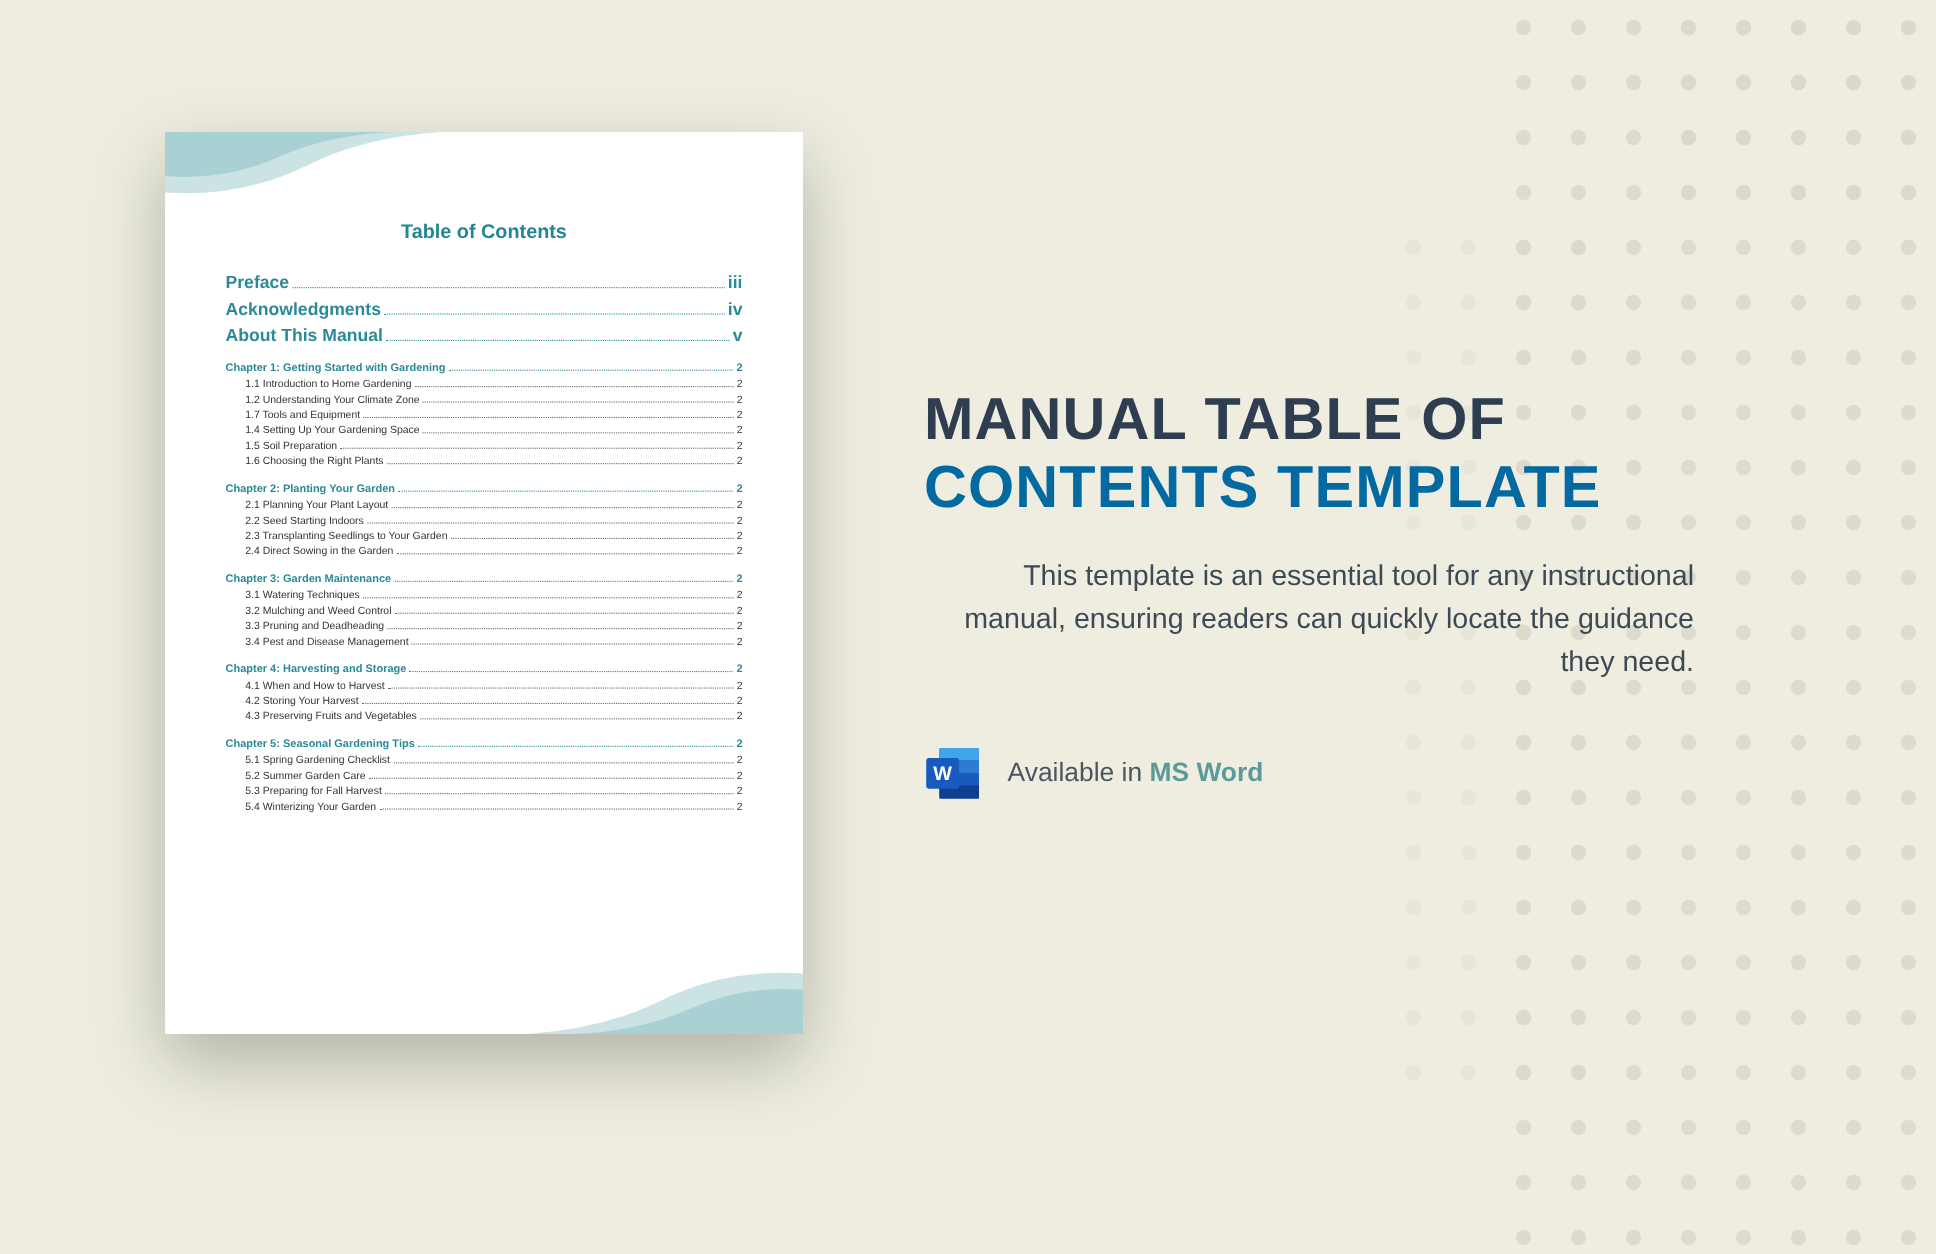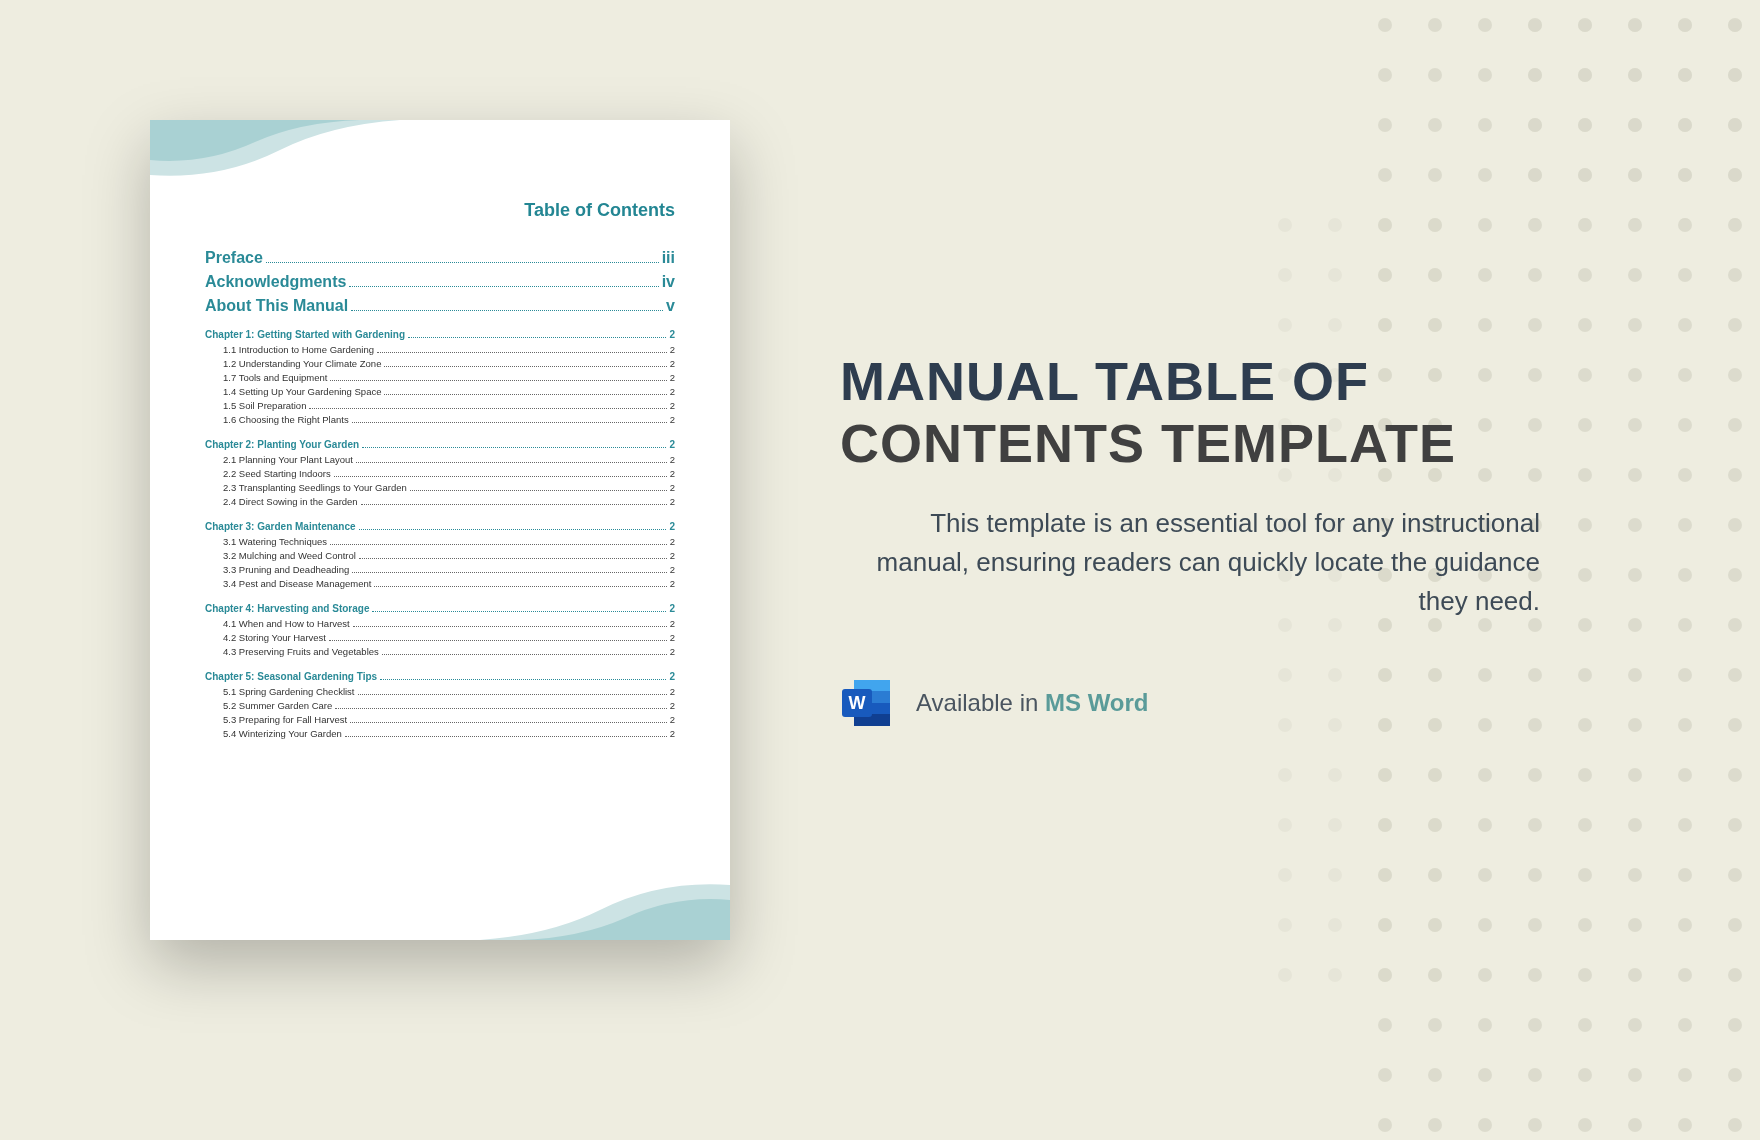--- a/index.html
+++ b/index.html
@@ -41,21 +41,21 @@
     position: absolute;
     right: 0; bottom: 0;
     width: 250px;
     height: 80px;
   }
   .page-content {
     position: relative;
     padding: 80px 55px 40px 55px;
   }
   .toc-title {
-    text-align: right;
+    text-align: center;
     color: #238693;
     font-weight: bold;
     font-size: 18px;
     margin-bottom: 28px;
   }
   .toc-line {
     display: flex;
     align-items: baseline;
     font-size: 10px;
     margin-bottom: 3px;
@@ -79,21 +79,21 @@
     top: 350px;
     width: 760px;
   }
   .headline {
     font-size: 54px;
     font-weight: 800;
     letter-spacing: 1px;
     line-height: 1.15;
   }
   .headline .line1 { color: #2e3d4f; }
-  .headline .line2 { color: #404040; }
+  .headline .line2 { color: #0369a1; }
   .desc {
     margin-top: 30px;
     font-size: 26px;
     line-height: 1.5;
     color: #3d4a56;
     max-width: 700px;
     text-align: right;
   }
   .avail-row {
     margin-top: 55px;

